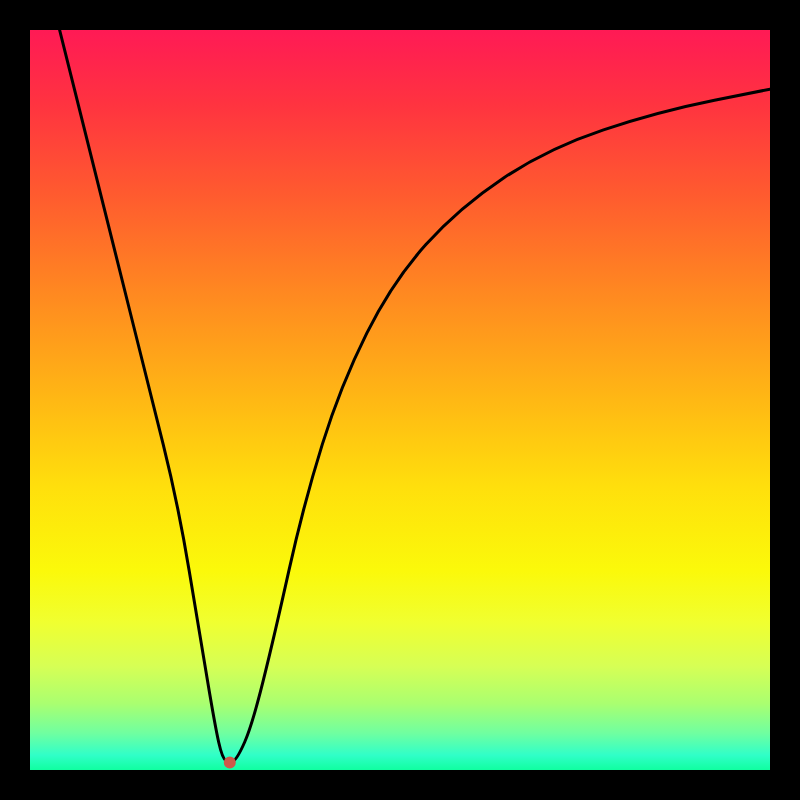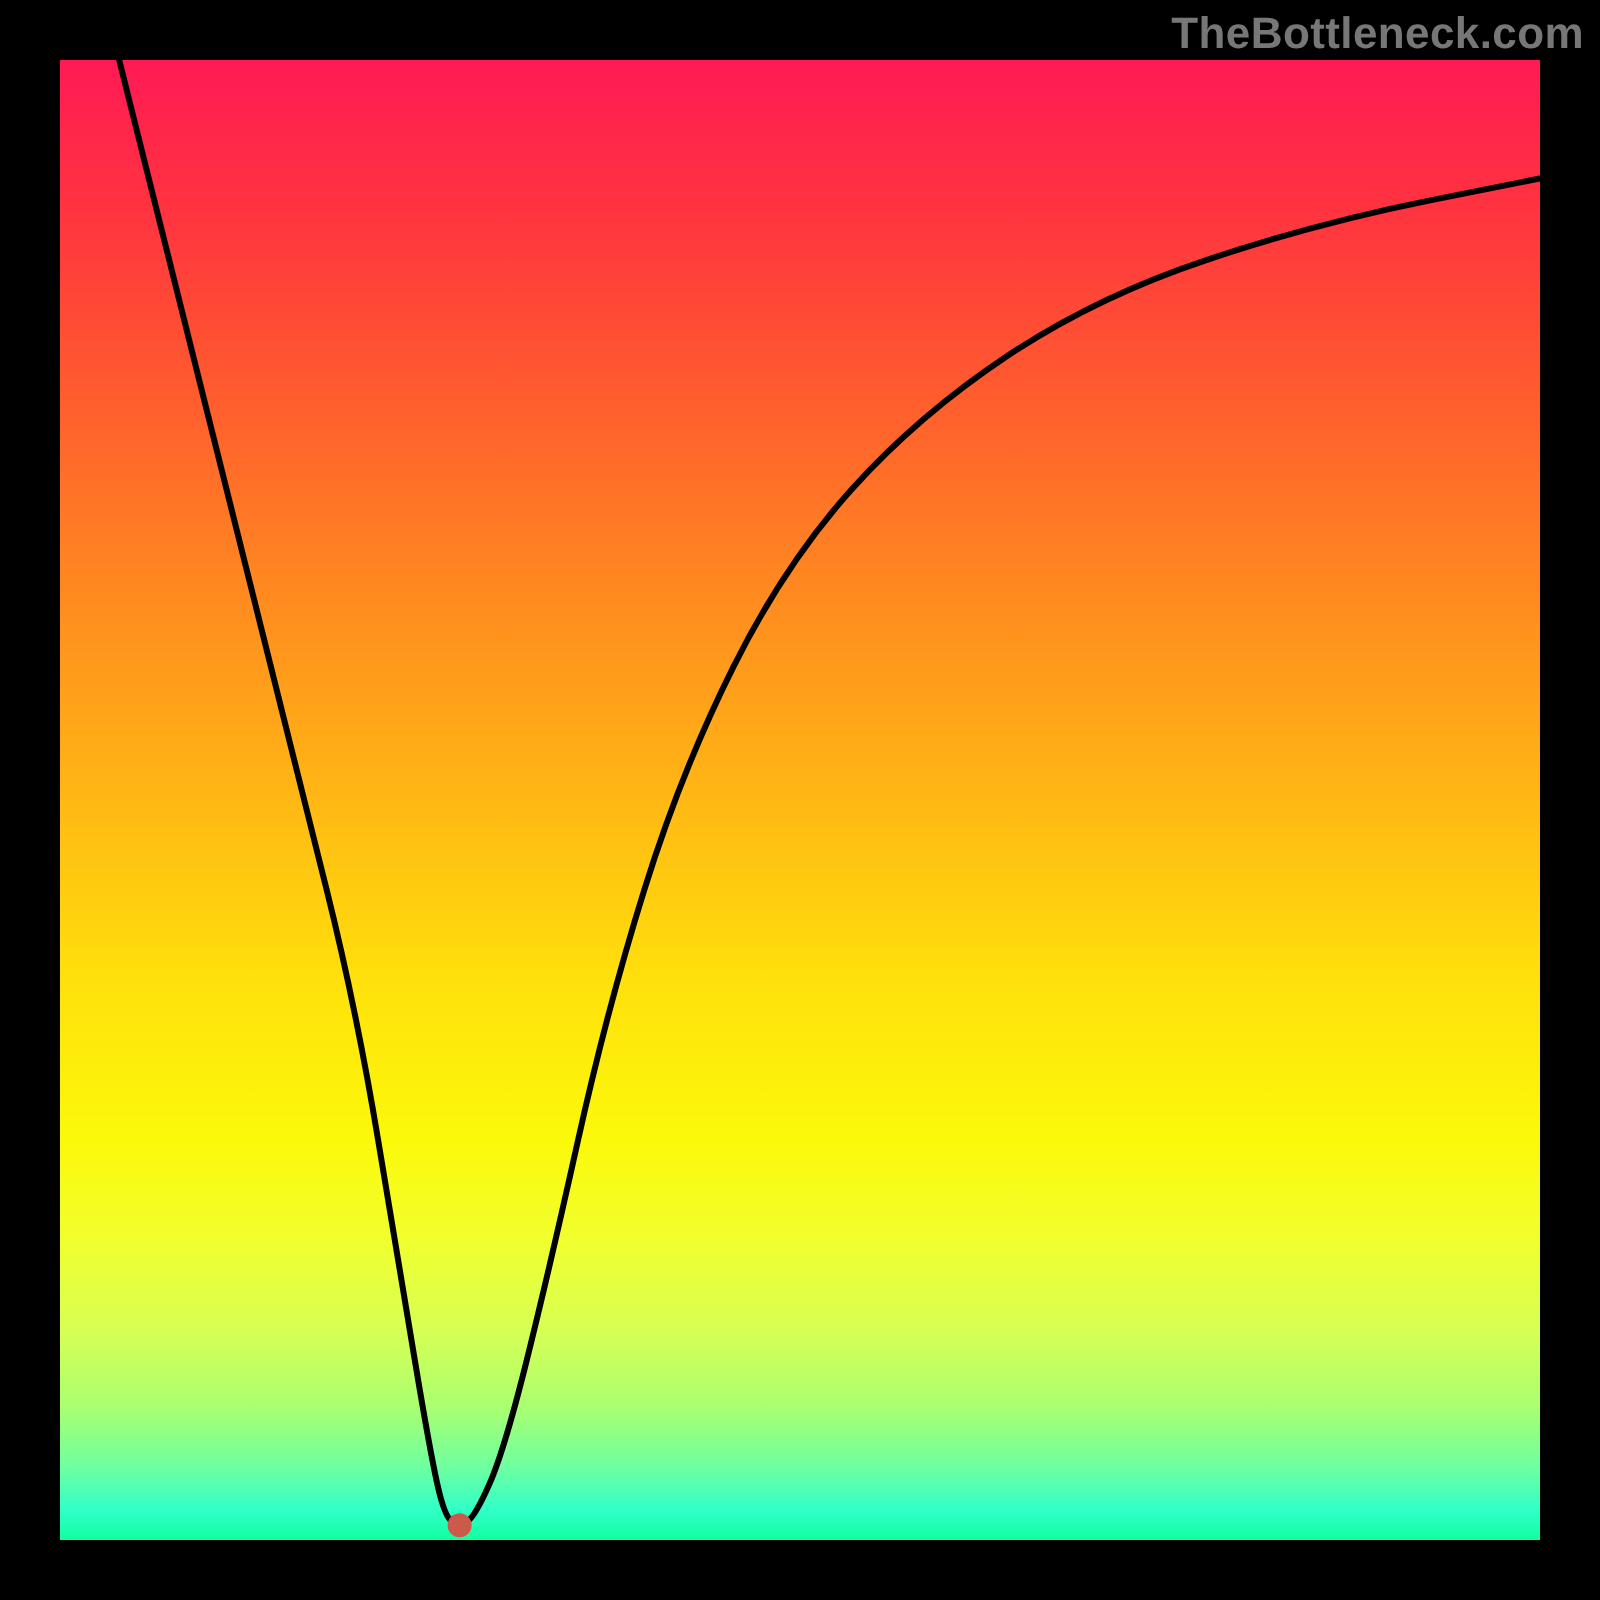--- a/index.html
+++ b/index.html
@@ -60,14 +60,13 @@
 
 <div class="container">
   <div class="plot-area">
     <svg class="curve" viewBox="0 0 740 740" preserveAspectRatio="none">
       <g>
         <path id="curve-path" fill="none" stroke="#000" stroke-width="3" stroke-linecap="round" stroke-linejoin="round" d="M 29.6 0 Q 29.6 0 44.400000000000006 59.19999999999999 Q 59.2 118.39999999999998 74 177.59999999999997 Q 88.8 236.79999999999995 103.6 296 Q 118.4 355.2 133.2 414.4 Q 148 473.6 159.10000000000002 540.2 Q 170.20000000000002 606.8 177.60000000000002 651.2 Q 185 695.6 188.7 712.25 Q 192.4 728.9 196.10000000000002 730.75 Q 199.8 732.6 203.5 730.75 Q 207.20000000000002 728.9 214.60000000000002 712.25 Q 222 695.6 233.10000000000002 651.2 Q 244.20000000000002 606.8 259 540.2 Q 273.8 473.6 292.3 414.4 Q 310.8 355.2 336.7 303.4 Q 362.59999999999997 251.59999999999997 395.9 214.6 Q 429.2 177.60000000000002 473.6 148 Q 518 118.39999999999998 573.5 99.89999999999998 Q 629 81.39999999999998 684.5 70.29999999999995 T 740 59.19999999999993"></path>
       </g>
       <circle id="marker-dot" fill="#cc5a4a" cx="199.8" cy="732.6" r="6"></circle>
     </svg>
   </div>
-  <div class="watermark">TheBottleneck.com</div>
 </div>
 
 </body></html>

